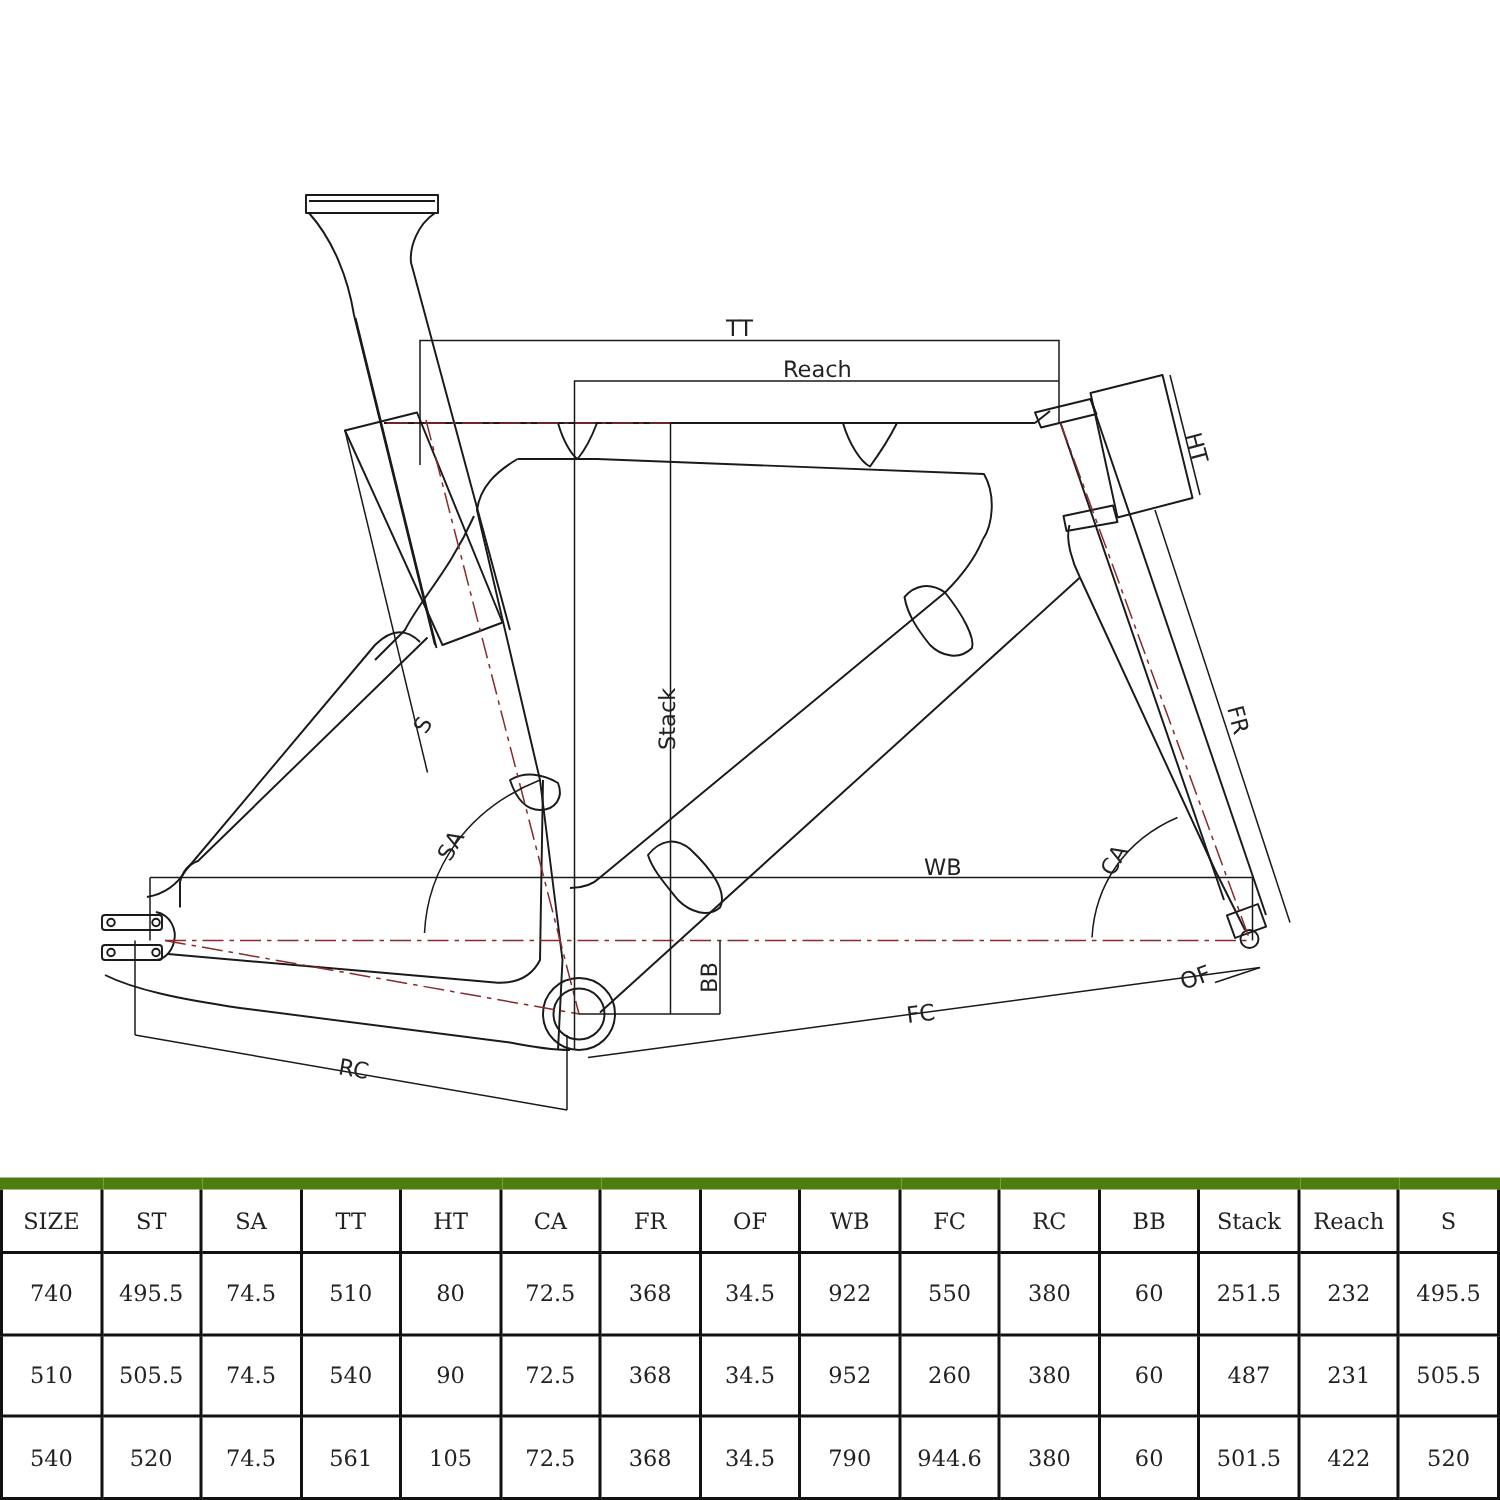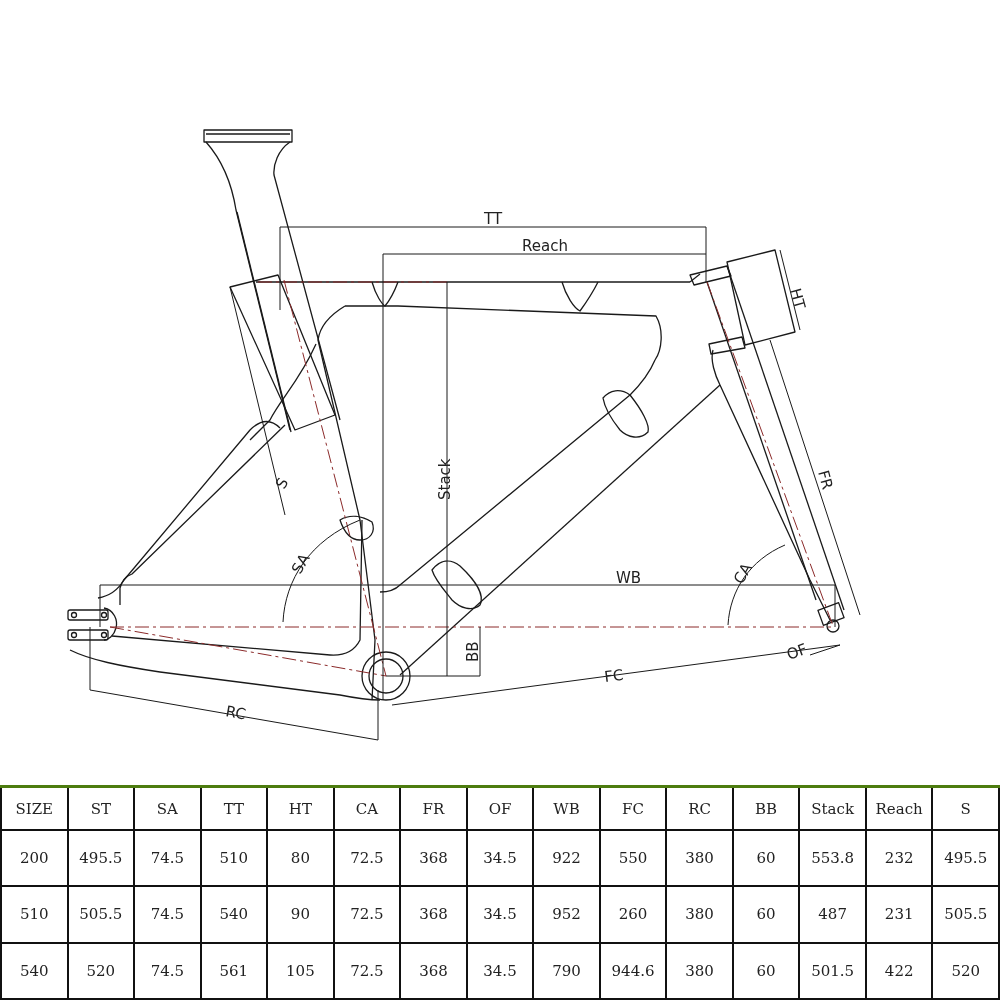--- a/index.html
+++ b/index.html
@@ -9,21 +9,21 @@
   #diagram svg { width:1000px; height:785px; display:block; }
   .frame { fill:none; stroke:#1a1a1a; stroke-width:1.3; stroke-linejoin:round; }
   .dim { fill:none; stroke:#1a1a1a; stroke-width:1; }
   .center { fill:none; stroke:#8b2a2a; stroke-width:1; stroke-dasharray:14 4 3 4; }
   .lbl { font-family:"DejaVu Sans", "Liberation Sans", sans-serif; font-size:15px; fill:#222; }
   #geo-table { position:absolute; left:0; top:785px; width:1000px; height:215px;
                border-collapse:collapse; table-layout:fixed; }
   #geo-table th, #geo-table td { border:2px solid #111; text-align:center; vertical-align:middle;
                font-weight:normal; font-size:15px; padding:0; height:41px;
                font-family:"DejaVu Serif", "Liberation Serif", serif; color:#222; }
-  #geo-table tr:first-child th { border-top:3px solid #4d7c0f; }
+  #geo-table tr:first-child th { border-top:8px solid #4d7c0f; }
 </style>
 </head>
 <body>
 
 <div id="diagram">
 <svg viewBox="0 0 1000 785" xmlns="http://www.w3.org/2000/svg">
 
   <g>
     <rect class="frame" x="204" y="130" width="88" height="12"></rect>
     <line class="frame" x1="206" y1="134" x2="290" y2="134"></line>
@@ -145,33 +145,33 @@
       <th>FC</th>
       <th>RC</th>
       <th>BB</th>
       <th>Stack</th>
       <th>Reach</th>
       <th>S</th>
     </tr>
   </thead>
   <tbody>
     <tr>
-      <td>200</td>
+      <td>740</td>
       <td>495.5</td>
       <td>74.5</td>
       <td>510</td>
       <td>80</td>
       <td>72.5</td>
       <td>368</td>
       <td>34.5</td>
       <td>922</td>
       <td>550</td>
       <td>380</td>
       <td>60</td>
-      <td>553.8</td>
+      <td>251.5</td>
       <td>232</td>
       <td>495.5</td>
     </tr>
     <tr>
       <td>510</td>
       <td>505.5</td>
       <td>74.5</td>
       <td>540</td>
       <td>90</td>
       <td>72.5</td>

